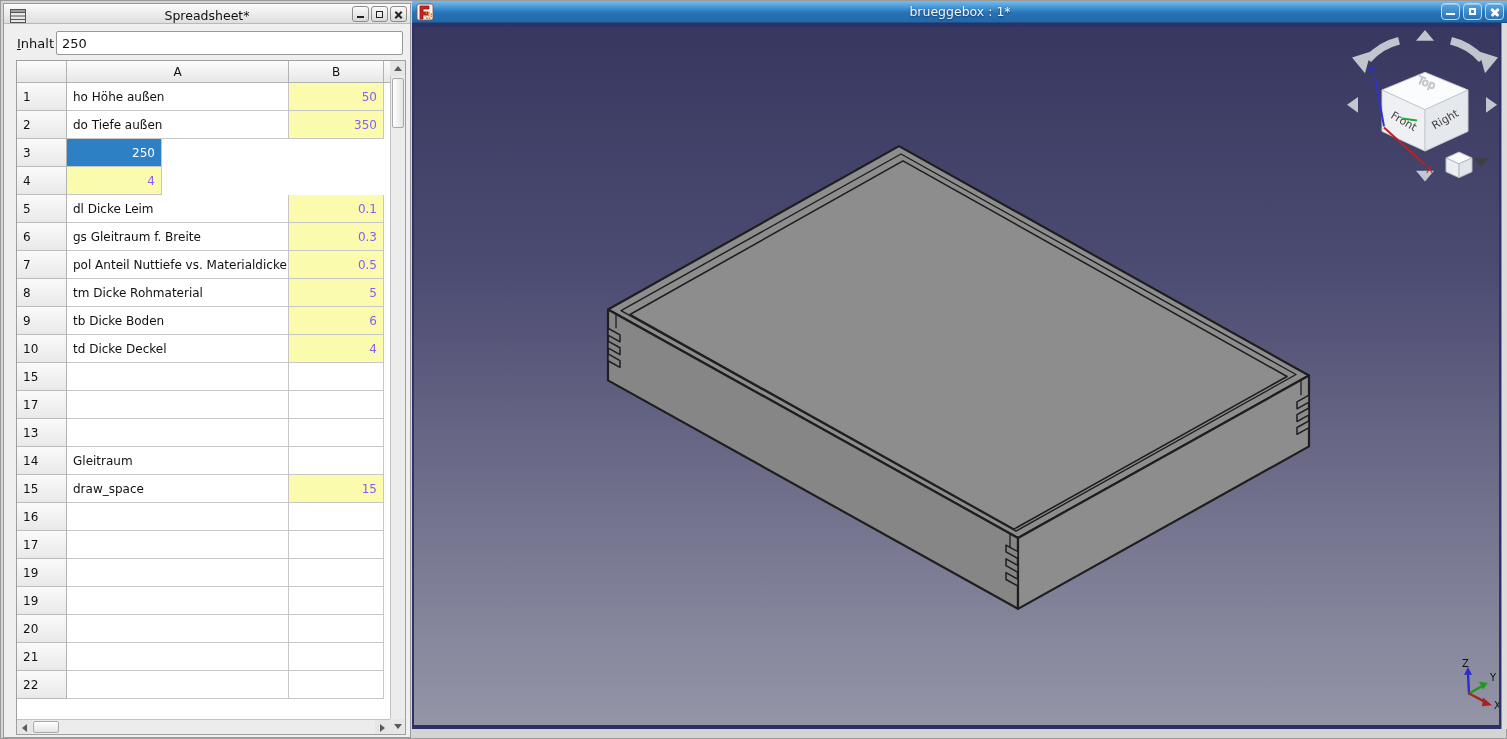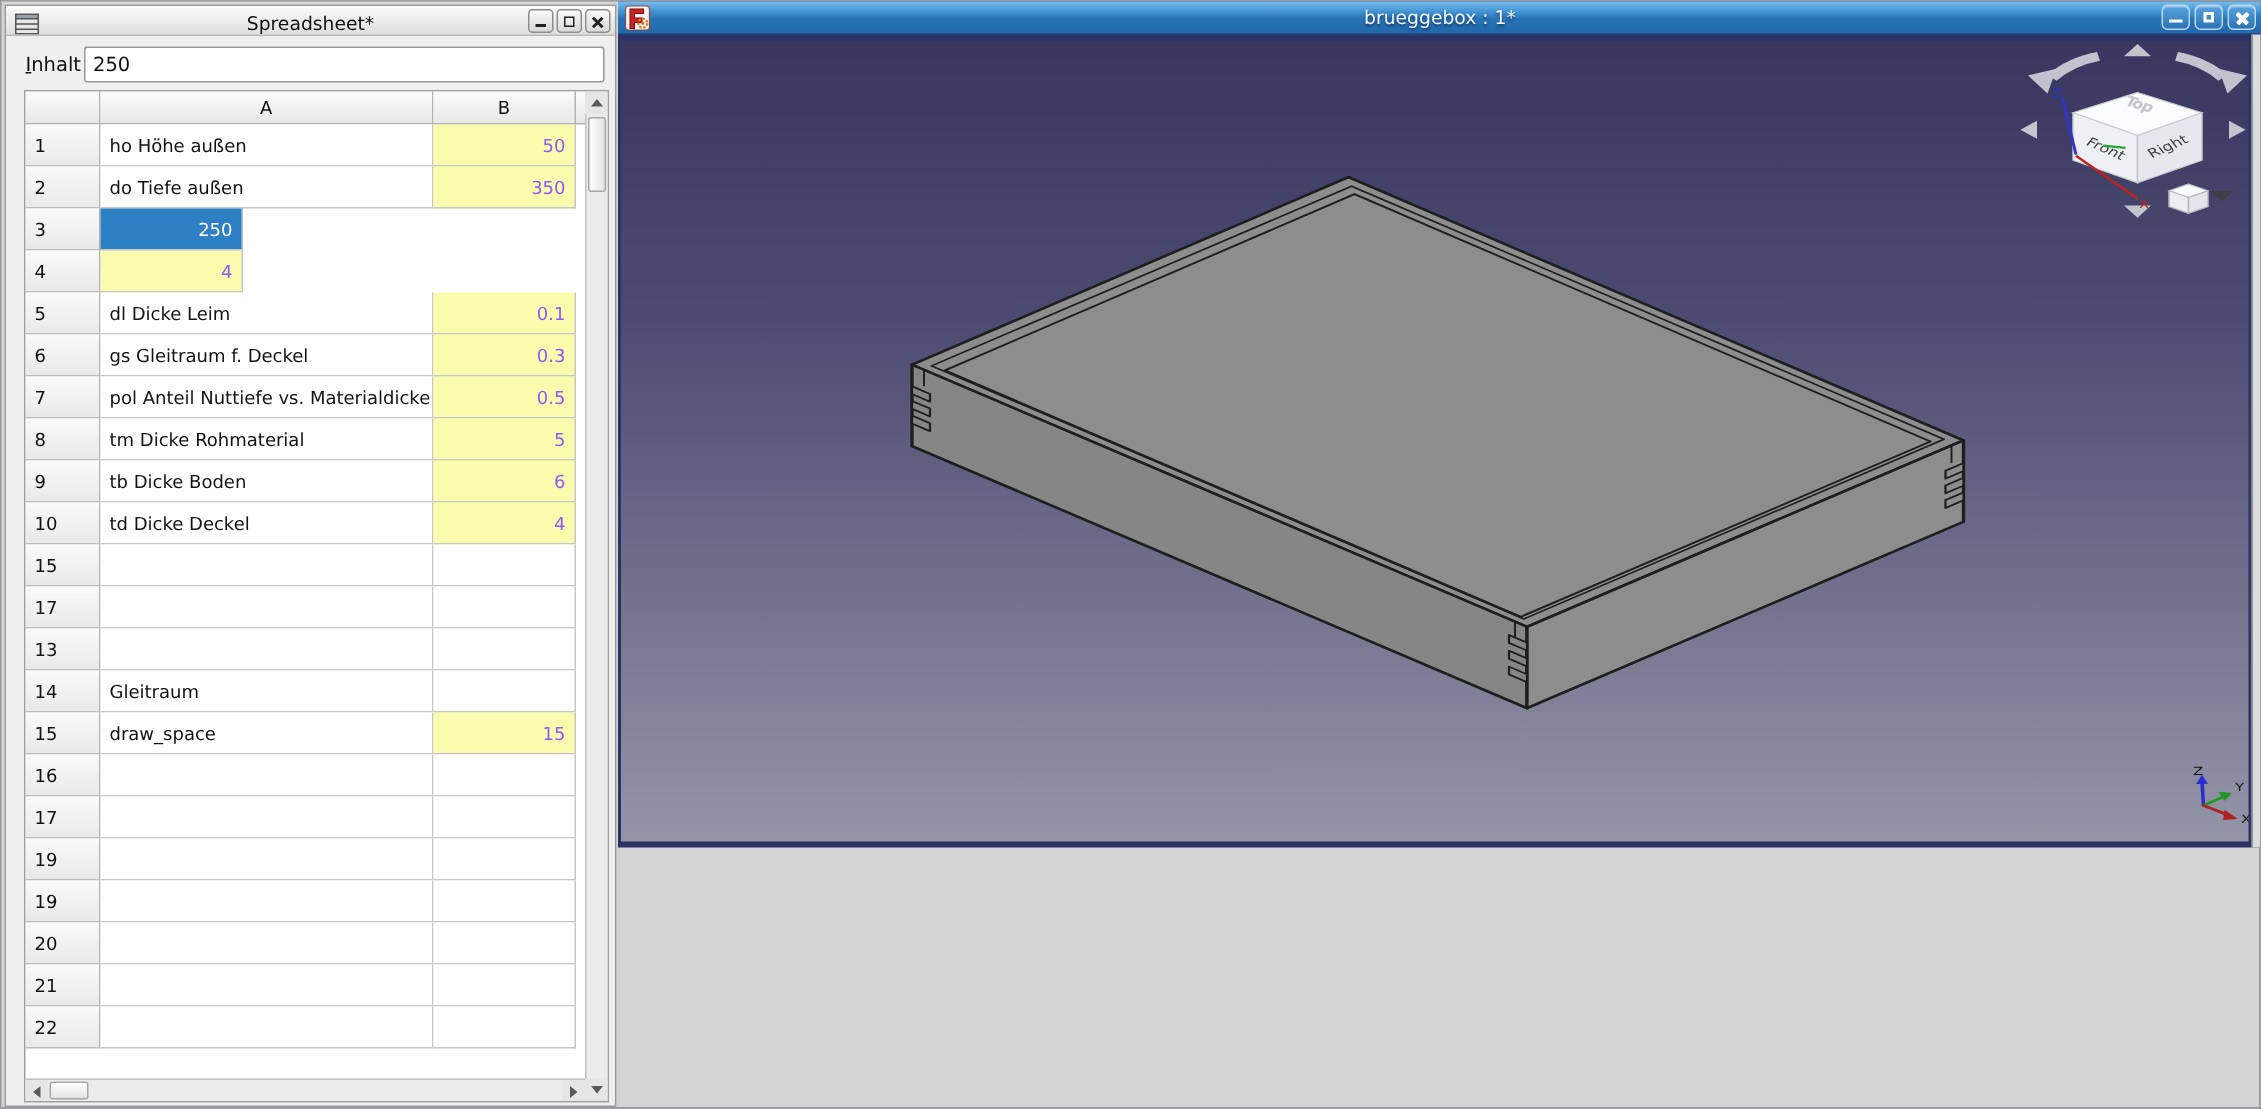--- a/index.html
+++ b/index.html
@@ -53,21 +53,21 @@
   .tri-up { left:4px; top:5px; border-left:4px solid transparent; border-right:4px solid transparent; border-bottom:5px solid #5a5a5a; }
   .tri-down { left:4px; top:5px; border-left:4px solid transparent; border-right:4px solid transparent; border-top:5px solid #5a5a5a; }
   .tri-left { left:5px; top:4px; border-top:4px solid transparent; border-bottom:4px solid transparent; border-right:5px solid #5a5a5a; }
   .tri-right { left:5px; top:4px; border-top:4px solid transparent; border-bottom:4px solid transparent; border-left:5px solid #5a5a5a; }
   .vthumb { position:absolute; left:1px; top:17px; width:12px; height:50px; background:linear-gradient(90deg,#ffffff,#e4e4e4);
     border:1px solid #a8a8a8; border-radius:2px; }
   .hthumb { position:absolute; left:16px; top:1px; width:26px; height:12px; background:linear-gradient(180deg,#ffffff,#e4e4e4);
     border:1px solid #a8a8a8; border-radius:2px; }
 
   
-  .win-right { position:absolute; left:411px; top:0; width:1096px; height:564px; background:var(--vp-frame,#2c3166); }
+  .win-right { position:absolute; left:411px; top:0; width:1096px; height:728px; background:var(--vp-frame,#2c3166); }
   .rtitle { position:absolute; left:0; top:0; right:0; height:22px;
     background:linear-gradient(180deg,#74bcec 0%, var(--vp-titlebar-top,#4697d6) 30%, #2874b6 55%, var(--vp-titlebar-bottom,#2268aa) 100%);
     border-bottom:1px solid #1b4f86; }
   .rtitle .ttext { position:absolute; left:0; right:0; top:3px; text-align:center; font-size:12.5px; color:#f2f7fc;
     text-shadow:0 1px 2px rgba(10,20,60,.65); }
   .rticon { position:absolute; left:4px; top:2px; width:18px; height:18px; }
   .rbtns { position:absolute; right:4px; top:2px; display:flex; gap:3px; }
   .rbtn { width:19px; height:17px; border:1px solid #bcd9f0; border-radius:4px;
     background:linear-gradient(180deg,#58a5dd,#2a73b5); position:relative; box-shadow:inset 0 1px 0 rgba(255,255,255,.4); }
   .rbtn .g-min { position:absolute; left:4px; right:4px; bottom:4px; height:2px; background:#fff; }
@@ -147,21 +147,21 @@
     </div>
 
     <div class="row">
       <div class="rn">5</div>
       <div class="ca">dl Dicke Leim</div>
       <div class="cb param">0.1</div>
     </div>
 
     <div class="row">
       <div class="rn">6</div>
-      <div class="ca">gs Gleitraum f. Deckel</div>
+      <div class="ca">gs Gleitraum f. Breite</div>
       <div class="cb param">0.3</div>
     </div>
 
     <div class="row">
       <div class="rn">7</div>
       <div class="ca">pol Anteil Nuttiefe vs. Materialdicke</div>
       <div class="cb param">0.5</div>
     </div>
 
     <div class="row">

